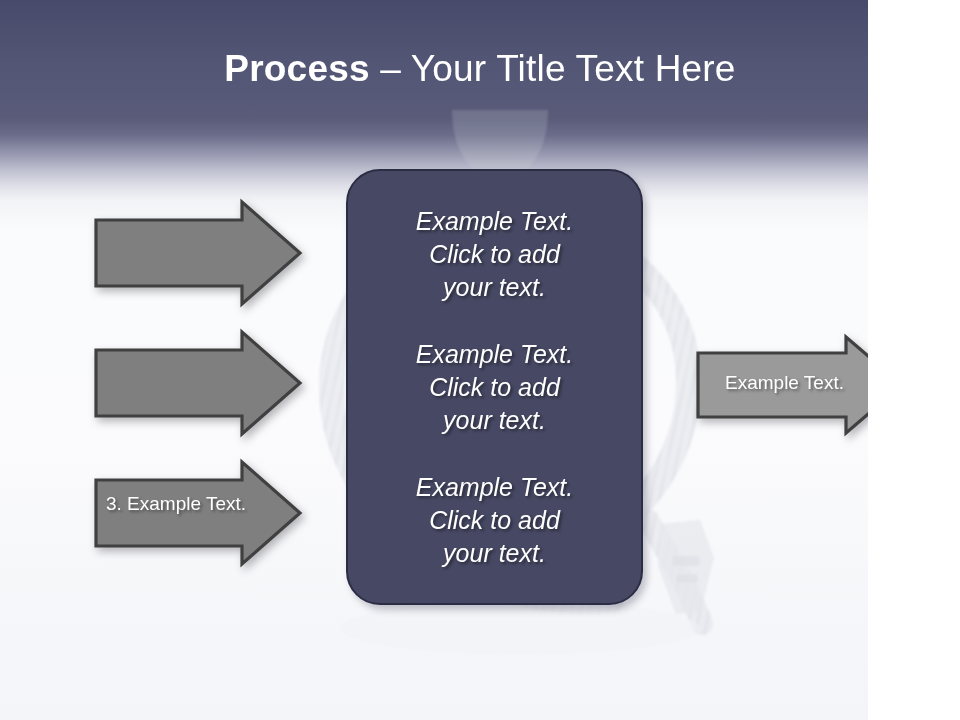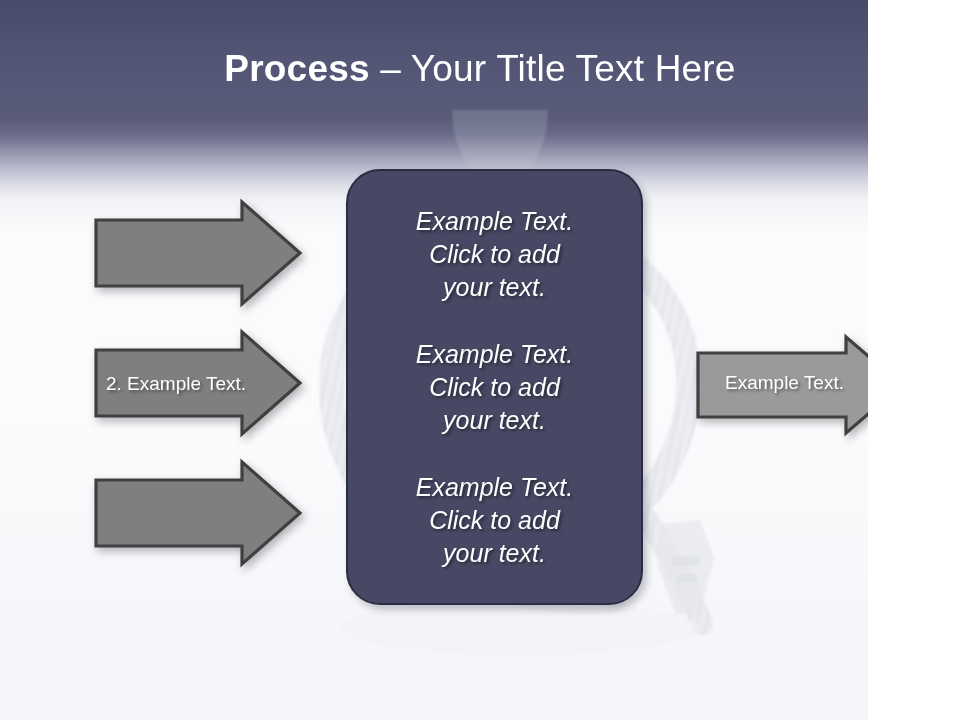--- a/index.html
+++ b/index.html
@@ -190,27 +190,27 @@
     <svg width="212" height="110" viewBox="0 0 212 110" xmlns="http://www.w3.org/2000/svg">
       <polygon points="4,22 150,22 150,4 208,55 150,106 150,88 4,88" fill="#7f7f7f" stroke="#404040" stroke-width="3.2" stroke-linejoin="miter"></polygon>
     </svg>
   </div>
 
   <div class="arrow arrow-left-2">
     <svg width="212" height="110" viewBox="0 0 212 110" xmlns="http://www.w3.org/2000/svg">
       <polygon points="4,22 150,22 150,4 208,55 150,106 150,88 4,88" fill="#7f7f7f" stroke="#404040" stroke-width="3.2" stroke-linejoin="miter"></polygon>
     </svg>
   </div>
-  <div class="arrow-label lbl-left-2">2. Example Text.</div>
 
   <div class="arrow arrow-left-3">
     <svg width="212" height="110" viewBox="0 0 212 110" xmlns="http://www.w3.org/2000/svg">
       <polygon points="4,22 150,22 150,4 208,55 150,106 150,88 4,88" fill="#7f7f7f" stroke="#404040" stroke-width="3.2" stroke-linejoin="miter"></polygon>
     </svg>
   </div>
+  <div class="arrow-label lbl-left-3">3. Example Text.</div>
 
   <div class="center-panel">
     <p class="center-block">
       <span>Example Text.</span><br>
       <span>Click  to add</span><br>
       <span>your text.</span>
     </p>
     <p class="center-block">
       <span>Example Text.</span><br>
       <span>Click  to add</span><br>

